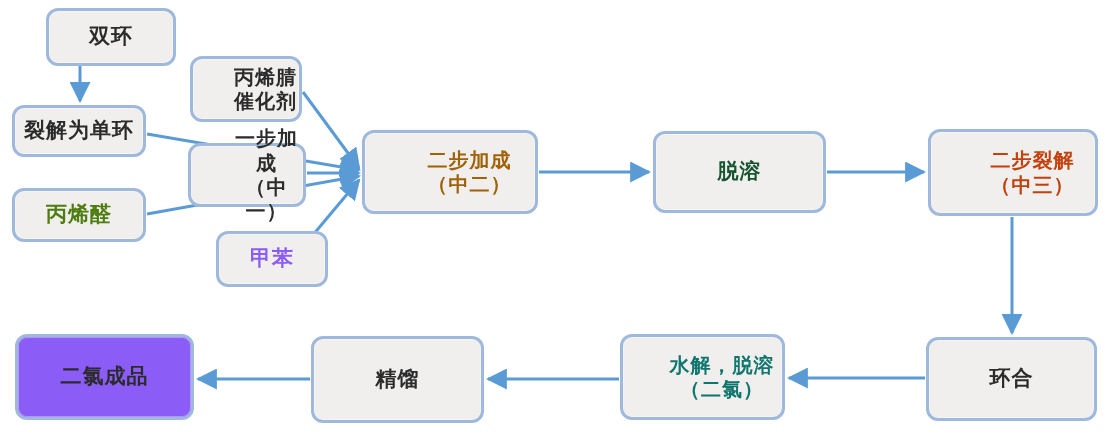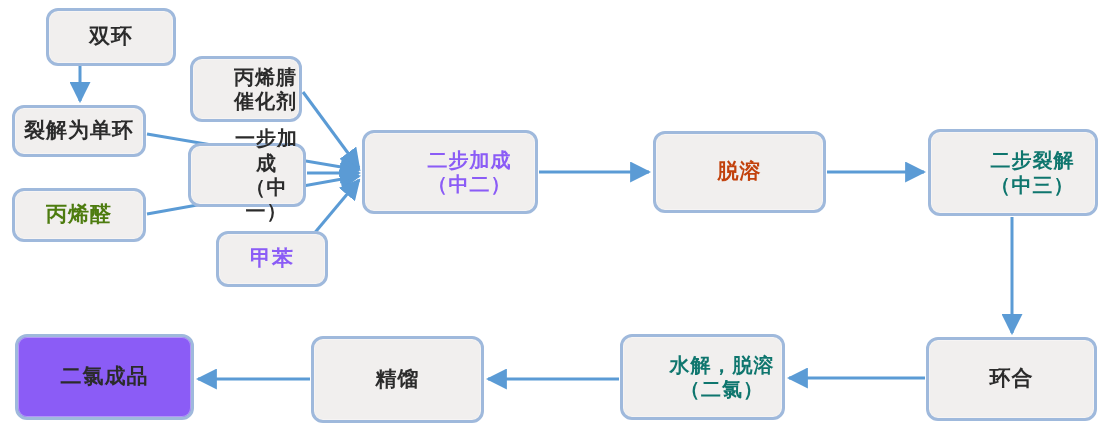--- a/index.html
+++ b/index.html
@@ -81,28 +81,28 @@
     <span>丙烯腈
 催化剂</span>
   </div>
   <div class="node two-line" style="left: 188px; top: 143px; width: 118px; height: 64px; border-color: rgb(159, 185, 220); background: rgb(241, 239, 238); color: rgb(43, 43, 43);">
     <span>一步加成
 （中一）</span>
   </div>
   <div class="node" style="left: 188px; top: 231px; width: 112px; height: 56px; border-color: rgb(159, 185, 220); background: rgb(241, 239, 238); color: #8b5cf6; margin-left: 28px;">
     <span>甲苯</span>
   </div>
-  <div class="node two-line" style="left: 362px; top: 130px; width: 176px; height: 84px; border-color: rgb(159, 185, 220); background: rgb(241, 239, 238); color: #8b5cf6;">
+  <div class="node two-line" style="left: 362px; top: 130px; width: 176px; height: 84px; border-color: rgb(159, 185, 220); background: rgb(241, 239, 238); color: #a16207;">
     <span>二步加成
 （中二）</span>
   </div>
-  <div class="node" style="left: 653px; top: 131px; width: 173px; height: 82px; border-color: rgb(159, 185, 220); background: rgb(241, 239, 238); color: #c2410c;">
+  <div class="node" style="left: 653px; top: 131px; width: 173px; height: 82px; border-color: rgb(159, 185, 220); background: rgb(241, 239, 238); color: #14532d;">
     <span>脱溶</span>
   </div>
-  <div class="node two-line" style="left: 928px; top: 129px; width: 170px; height: 87px; border-color: rgb(159, 185, 220); background: rgb(241, 239, 238); color: #0f766e;">
+  <div class="node two-line" style="left: 928px; top: 129px; width: 170px; height: 87px; border-color: rgb(159, 185, 220); background: rgb(241, 239, 238); color: #c2410c;">
     <span>二步裂解
 （中三）</span>
   </div>
   <div class="node" style="left: 926px; top: 337px; width: 171px; height: 84px; border-color: rgb(159, 185, 220); background: rgb(241, 239, 238); color: rgb(43, 43, 43);">
     <span>环合</span>
   </div>
   <div class="node two-line" style="left: 620px; top: 334px; width: 165px; height: 86px; border-color: rgb(159, 185, 220); background: rgb(241, 239, 238); color: #0f766e;">
     <span>水解，脱溶
 （二氯）</span>
   </div>

